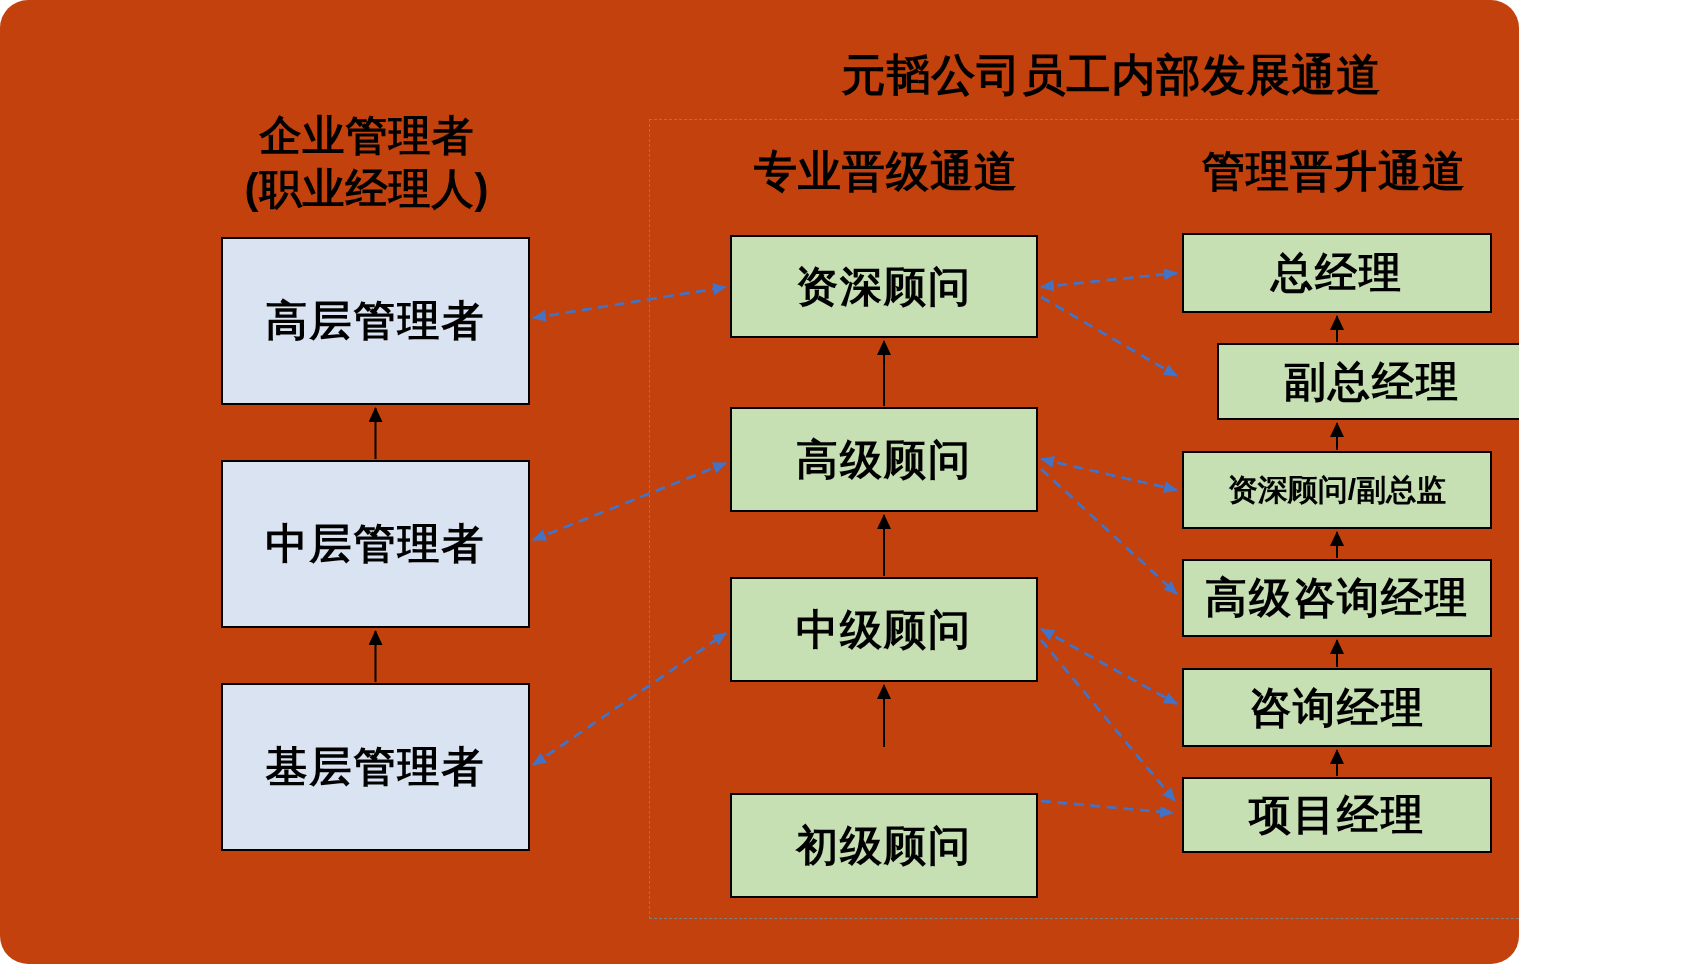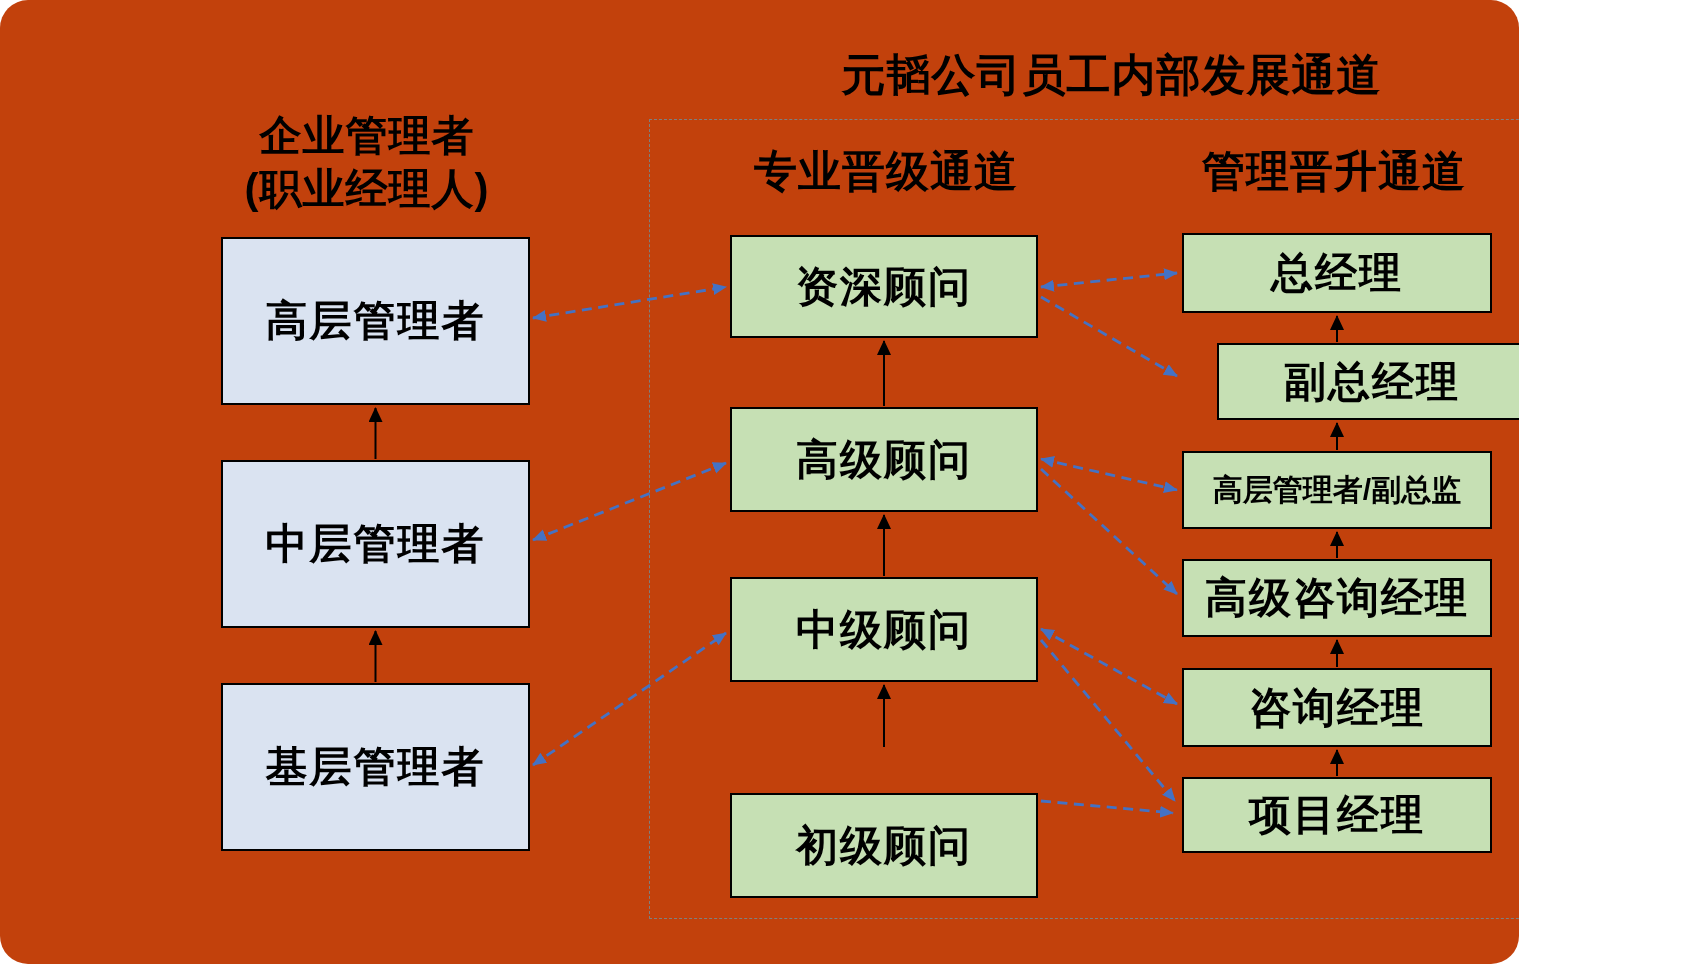--- a/index.html
+++ b/index.html
@@ -58,21 +58,21 @@
   <div class="node blue" style="left:221px;top:460px;width:309px;height:168px;">中层管理者</div>
   <div class="node blue" style="left:221px;top:683px;width:309px;height:168px;">基层管理者</div>
 
   <div class="node green" style="left:730px;top:235px;width:308px;height:103px;">资深顾问</div>
   <div class="node green" style="left:730px;top:407px;width:308px;height:105px;">高级顾问</div>
   <div class="node green" style="left:730px;top:577px;width:308px;height:105px;">中级顾问</div>
   <div class="node green" style="left:730px;top:793px;width:308px;height:105px;">初级顾问</div>
 
   <div class="node green" style="left:1182px;top:233px;width:310px;height:80px;">总经理</div>
   <div class="node green" style="left:1182px;top:343px;width:310px;height:77px;margin-left:35px;">副总经理</div>
-  <div class="node green small-label" style="left:1182px;top:451px;width:310px;height:78px;">高层管理者/副总监</div>
+  <div class="node green small-label" style="left:1182px;top:451px;width:310px;height:78px;">资深顾问/副总监</div>
   <div class="node green" style="left:1182px;top:559px;width:310px;height:78px;">高级咨询经理</div>
   <div class="node green" style="left:1182px;top:668px;width:310px;height:79px;">咨询经理</div>
   <div class="node green" style="left:1182px;top:777px;width:310px;height:76px;">项目经理</div>
 
   <svg class="connector-layer" viewBox="0 0 1697 964" xmlns="http://www.w3.org/2000/svg">
     <defs>
       <marker id="mBlack" markerUnits="userSpaceOnUse" markerWidth="18" markerHeight="16" refX="14" refY="7" orient="auto">
         <path d="M0,0 L15,7 L0,14 Z" fill="#000000"></path>
       </marker>
       <marker id="mBlue" markerUnits="userSpaceOnUse" markerWidth="18" markerHeight="14" refX="13" refY="6" orient="auto-start-reverse">

